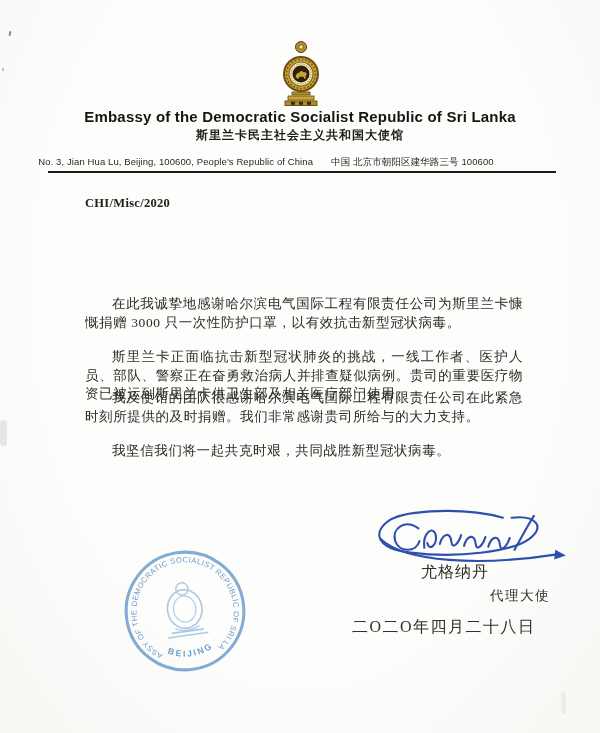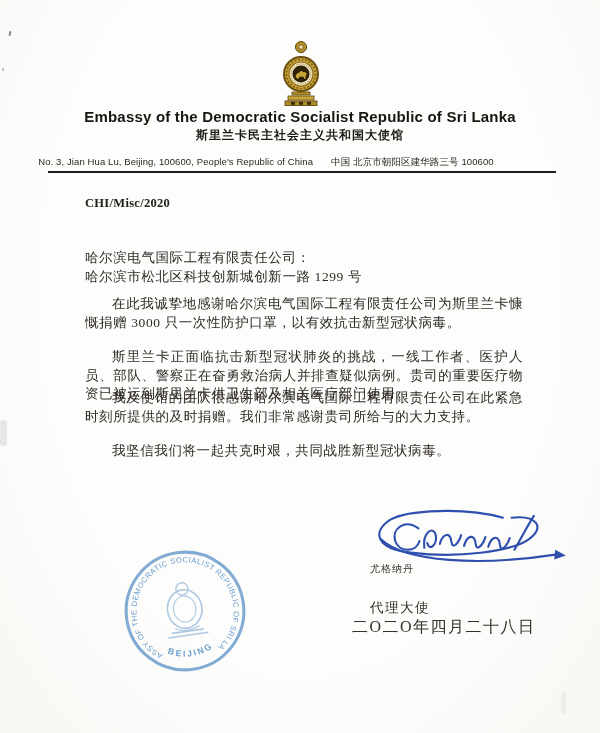--- a/index.html
+++ b/index.html
@@ -29,22 +29,22 @@
   .address-line .gap { display:inline-block; width:18px; }
   .rule { position:absolute; left:48px; top:171px; width:508px; height:2px; background:#1e1d1b; }
   .ref-number { position:absolute; left:85px; top:196px; font-size:12.5px; font-weight:bold; color:#23201c; letter-spacing:0.3px; }
   .recipient { position:absolute; left:85px; top:248px; width:440px; font-size:13.5px; line-height:19px; letter-spacing:0.6px; }
   .para { position:absolute; left:85px; width:438px; font-size:13.5px; line-height:18.5px; letter-spacing:0.6px; text-align:justify; text-indent:2em; }
   .para-1 { top:295px; }
   .para-2 { top:348px; }
   .para-3 { top:389px; }
   .para-4 { top:442px; }
   .signature-svg { position:absolute; left:364px; top:509px; width:204px; height:64px; }
-  .sig-name  { position:absolute; left:370px; top:562px; width:170px; font-size:10px; letter-spacing:1px; color:#35302b; }
-  .sig-title { position:absolute; left:370px; top:599px; width:180px; text-align:left; font-size:13.5px; letter-spacing:1.5px; color:#35302b; }
+  .sig-name  { position:absolute; left:370px; top:562px; width:170px; text-align:center; font-size:16px; letter-spacing:1px; color:#35302b; }
+  .sig-title { position:absolute; left:370px; top:587px; width:180px; text-align:right; font-size:13.5px; letter-spacing:1.5px; color:#35302b; }
   .sig-date  { position:absolute; left:352px; top:617px; width:200px; font-size:16px; letter-spacing:1.5px; color:#35302b; }
   .stamp { position:absolute; left:114px; top:540px; width:142px; height:142px; opacity:0.82; transform:rotate(-8deg); }
   .artifact { position:absolute; background:#8a8a86; border-radius:1px; }
   .a1 { left:9px;  top:31px;  width:2px; height:5px; transform:rotate(12deg); }
   .a2 { left:2px;  top:68px;  width:2px; height:3px; opacity:0.6; }
   .a3 { left:0px;  top:420px; width:7px; height:26px; opacity:0.18; border-radius:4px; }
   .a4 { left:561px; top:692px; width:5px; height:22px; opacity:0.10; border-radius:3px; }
 </style>
 </head>
 <body>
@@ -68,24 +68,20 @@
     <rect x="28" y="61.8" width="4" height="3" fill="#3a2c10"></rect>
   </svg>
 
   <div class="title-en">Embassy of the Democratic Socialist Republic of Sri Lanka</div>
   <div class="title-zh">斯里兰卡民主社会主义共和国大使馆</div>
   <div class="address-line"><span>No. 3, Jian Hua Lu, Beijing, 100600, People's Republic of China</span><span class="gap"></span><span>中国 北京市朝阳区建华路三号 100600</span></div>
   <div class="rule"></div>
 
   <div class="ref-number">CHI/Misc/2020</div>
 
-  <div class="recipient">
-    <div>哈尔滨电气国际工程有限责任公司：</div>
-    <div>哈尔滨市松北区科技创新城创新一路 1299 号</div>
-  </div>
 
   <div class="para para-1">在此我诚挚地感谢哈尔滨电气国际工程有限责任公司为斯里兰卡慷慨捐赠 3000 只一次性防护口罩，以有效抗击新型冠状病毒。</div>
   <div class="para para-2">斯里兰卡正面临抗击新型冠状肺炎的挑战，一线工作者、医护人员、部队、警察正在奋勇救治病人并排查疑似病例。贵司的重要医疗物资已被运到斯里兰卡供卫生部及相关医疗部门使用。</div>
   <div class="para para-3">我及使馆的团队很感谢哈尔滨电气国际工程有限责任公司在此紧急时刻所提供的及时捐赠。我们非常感谢贵司所给与的大力支持。</div>
   <div class="para para-4">我坚信我们将一起共克时艰，共同战胜新型冠状病毒。</div>
 
   <svg class="signature-svg" viewBox="0 0 210 66" aria-hidden="true">
     <g fill="none" stroke="#2f4fae" stroke-width="2.2" stroke-linecap="round" stroke-linejoin="round">
       <path d="M 56,20 C 42,10 28,20 32,33 C 36,45 54,45 57,33"></path>
       <path d="M 62,40 C 60,24 72,16 74,28 C 75,37 67,44 65,35"></path>

